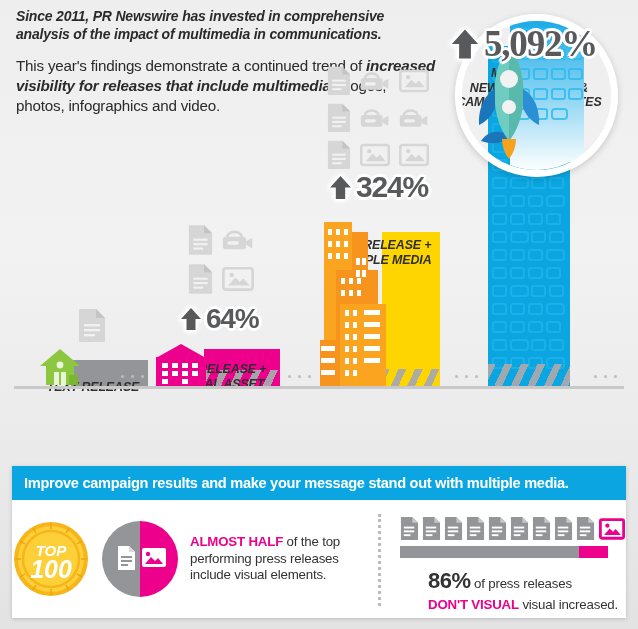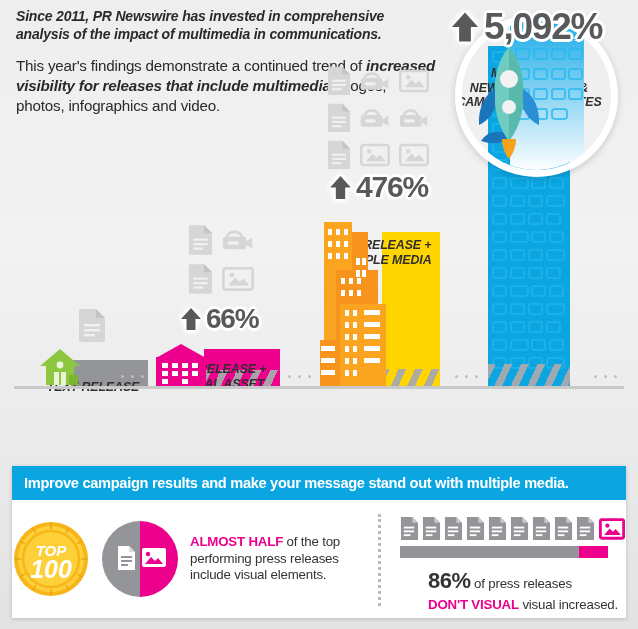--- a/index.html
+++ b/index.html
@@ -297,21 +297,21 @@
       <div class="caplabel" style="left:-10px; top:20px; width:150px;">
         <div>TEXT RELEASE +</div>
         <div>1 VISUAL ASSET</div>
       </div>
     </div>
     <div class="badge" style="left:178px; top:303px; font-size:28px;">
       <svg class="uparrow" width="26" height="26" viewBox="0 0 26 26">
         <path d="M13 2l10 11h-5.5v11h-9V13H3z" fill="#58595b" stroke="#fff" stroke-width="2.5" stroke-linejoin="round"></path>
         <path d="M13 2l10 11h-5.5v11h-9V13H3z" fill="#58595b"></path>
       </svg>
-      <span>66%</span>
+      <span>64%</span>
     </div>
 
     <div class="barwrap" style="left:320px; width:120px;">
       <div style="position:relative; height:168px;">
 
         <div style="position:absolute; left:62px; bottom:0; width:58px; height:154px; background:#ffd500;">
           <div class="hatch" style="height:17px;"></div>
         </div>
 
         <svg width="76" height="168" viewBox="0 0 76 168" style="position:absolute; left:0; bottom:0; z-index:2;">
@@ -371,21 +371,21 @@
       <div class="caplabel" style="left:-20px; top:20px; width:160px;">
         <div>TEXT RELEASE +</div>
         <div>MULTIPLE MEDIA</div>
       </div>
     </div>
     <div class="badge" style="left:327px; top:170px; font-size:30px;">
       <svg class="uparrow" width="27" height="27" viewBox="0 0 26 26">
         <path d="M13 2l10 11h-5.5v11h-9V13H3z" fill="#58595b" stroke="#fff" stroke-width="2.5" stroke-linejoin="round"></path>
         <path d="M13 2l10 11h-5.5v11h-9V13H3z" fill="#58595b"></path>
       </svg>
-      <span>476%</span>
+      <span>324%</span>
     </div>
 
     <div class="barwrap" style="left:488px; width:92px;">
       <div style="position:relative; height:340px;">
         <div style="position:absolute; left:0; bottom:0; width:82px; height:340px; background:#0ba6e1; overflow:hidden;">
 
           <svg width="82" height="340" viewBox="0 0 82 340" style="position:absolute; left:0; top:0; opacity:.55;">
             <g fill="none" stroke="#2bb9ee" stroke-width="2">
               <g>
                 <rect x="5" y="6" width="13" height="10" rx="2"></rect>
@@ -511,21 +511,21 @@
           <path d="M33 8c12 14 16 34 14 56-1 14-6 28-14 38z" fill="#5ab9ad"></path>
           <path d="M19 50C8 56 2 70 3 86c8-4 13-10 16-17z" fill="#1b75bb"></path>
           <path d="M47 50c11 6 17 20 16 36-8-4-13-10-16-17z" fill="#2a8fd4"></path>
           <circle cx="33" cy="40" r="9" fill="#f2f2f2"></circle>
           <circle cx="33" cy="68" r="7" fill="#f2f2f2"></circle>
           <path d="M26 100h14c0 9-4 16-7 20-3-4-7-11-7-20z" fill="#f7a21c"></path>
         </g>
       </svg>
     </div>
 
-    <div class="badge" style="left:448px; top:6px; font-size:37px;">
+    <div class="badge" style="left:448px; top:22px; font-size:37px;font-family:Liberation Serif, serif;">
       <svg class="uparrow" width="34" height="36" viewBox="0 0 26 26">
         <path d="M13 2l10 11h-5.5v11h-9V13H3z" fill="#58595b" stroke="#fff" stroke-width="2.5" stroke-linejoin="round"></path>
         <path d="M13 2l10 11h-5.5v11h-9V13H3z" fill="#58595b"></path>
       </svg>
       <span>5,092%</span>
     </div>
 
     <div class="baseline"></div>
     <div class="dots" style="left:121px;">
         <i></i>

